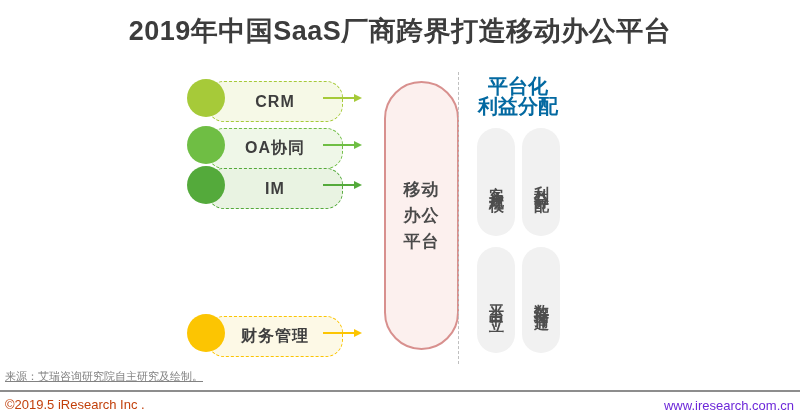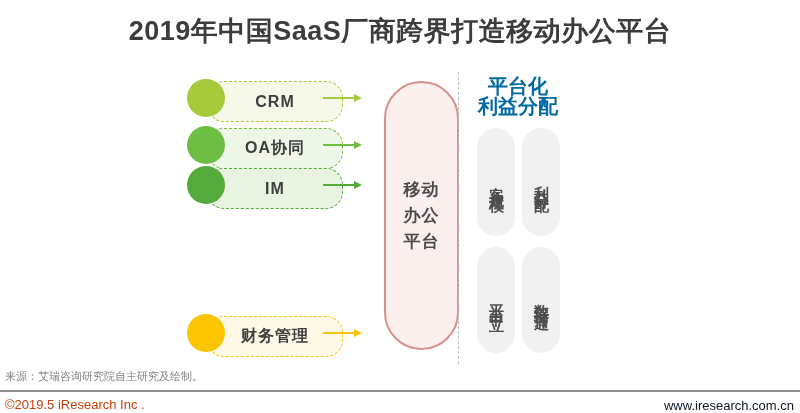--- a/index.html
+++ b/index.html
@@ -69,24 +69,24 @@
   .pain-pill .vlabel {
     writing-mode:vertical-rl; text-orientation:upright;
     font-size:15px; font-weight:bold; color:#4d4d4d; letter-spacing:4px;
   }
   .pp1 { left:477px; top:128px; height:108px; }
   .pp2 { left:522px; top:128px; height:108px; }
   .pp3 { left:477px; top:247px; height:106px; }
   .pp4 { left:522px; top:247px; height:106px; }
 
   
-  .source-note { position:absolute; left:5px; top:369px; font-size:11px; color:#828282; }
+  .source-note { position:absolute; left:5px; top:369px; font-size:11px; color:#828282;text-decoration:underline; }
   .footer-line { position:absolute; left:0; right:0; top:390px; border-top:2px solid #8d8d8d; }
   .copyright { position:absolute; left:5px; top:397px; font-size:13px; color:#c2410c; }
-  .website { position:absolute; right:6px; top:398px; font-size:13px; color:#0f172a; }
+  .website { position:absolute; right:6px; top:398px; font-size:13px; color:#6d28d9; }
 </style>
 </head>
 <body>
 
 <div class="canvas">
 
   <div class="title">2019年中国SaaS厂商跨界打造移动办公平台</div>
 
   <div class="row" style="top: 79px; --c: #a6ca39; --bg: #f6f9e7;">
     <span class="dot"></span>

